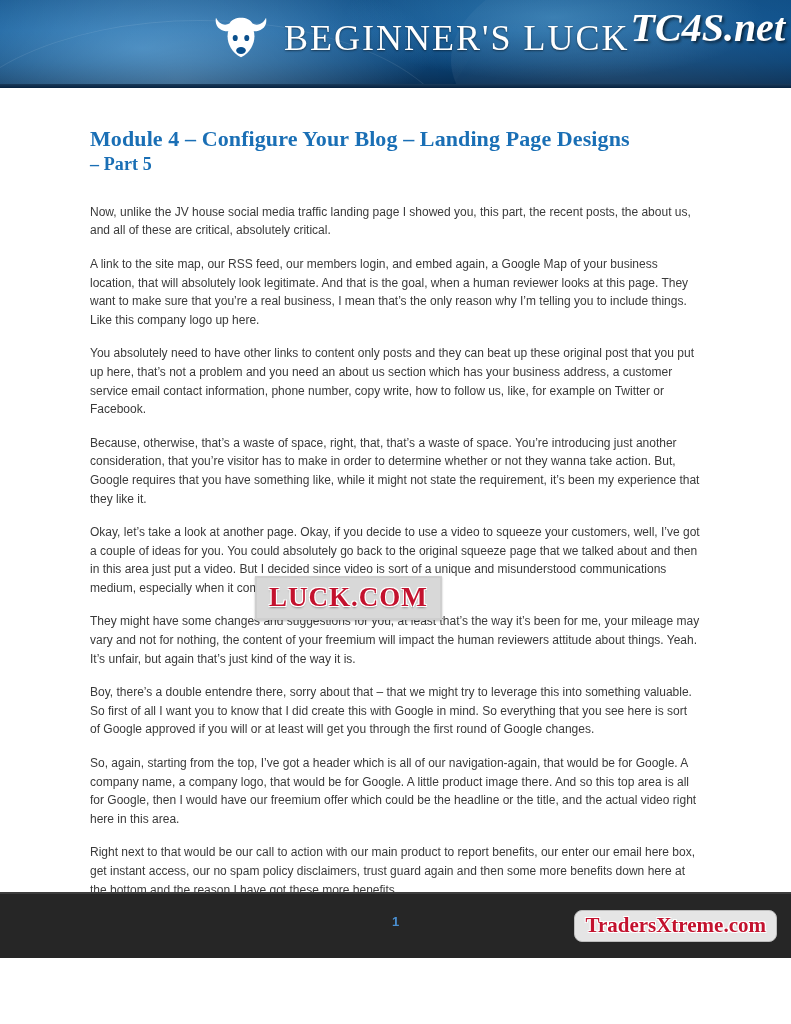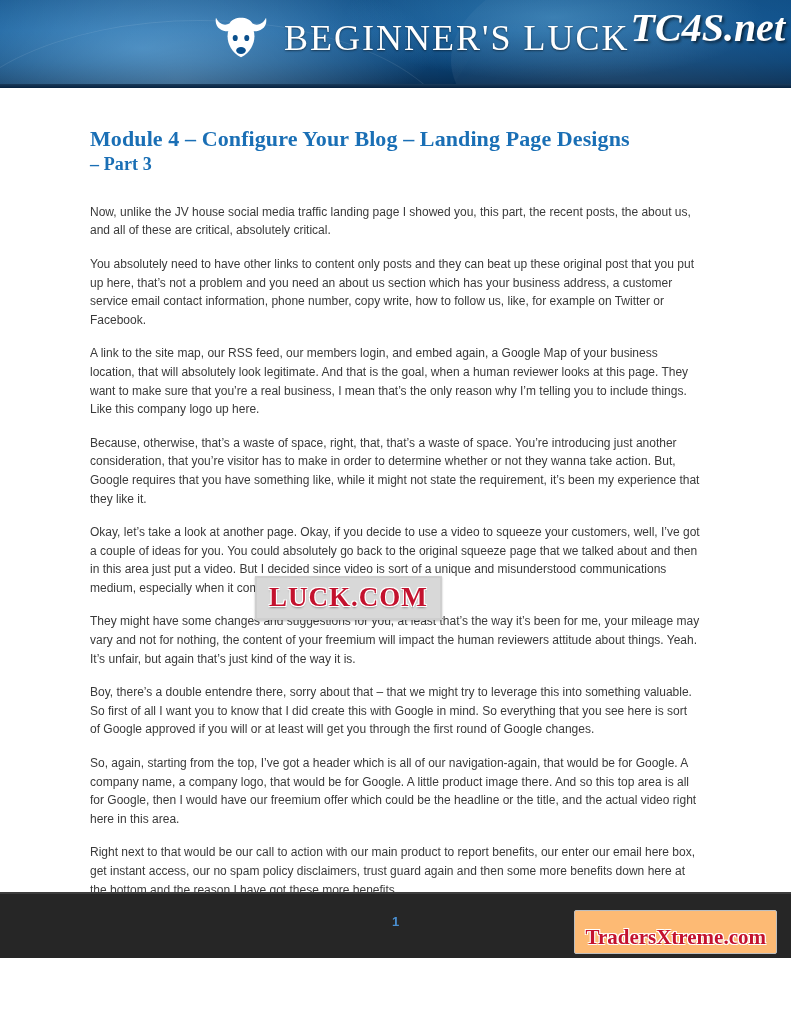--- a/index.html
+++ b/index.html
@@ -176,24 +176,24 @@
     text-align: center;
     font-family: "Liberation Sans", sans-serif;
     font-size: 13px;
     font-weight: bold;
     color: #4a8fd0;
   }
   .footer-brand {
     position: absolute;
     right: 14px;
     top: 18px;
-    padding: 14px 10px 3px 10px;
-    background: #fdba74;
+    padding: 2px 10px 3px 10px;
+    background: #e5e5e5;
     border: 1px solid #bdbdbd;
-    border-radius: 2px;
+    border-radius: 8px;
     font-family: "Liberation Serif", serif;
     font-size: 21px;
     font-weight: bold;
     color: #c3122e;
     text-shadow:
       -1px -1px 0 #ffffff,
        1px -1px 0 #ffffff,
       -1px  1px 0 #ffffff,
        1px  1px 0 #ffffff;
     white-space: nowrap;
@@ -222,27 +222,27 @@
 
   <div class="site-tag">TC4S.net</div>
   <div class="banner-underline"></div>
 </div>
 
 <div class="page">
   <div class="content">
 
     <h1 class="doc-title">
       <span>Module 4 – Configure Your Blog – Landing Page Designs</span>
-      <span class="doc-subtitle">– Part 3</span>
+      <span class="doc-subtitle">– Part 5</span>
     </h1>
 
     <div class="body-text">
       <p class="para">Now, unlike the JV house social media traffic landing page I showed you, this part, the recent posts, the about us, and all of these are critical, absolutely critical.</p>
+      <p class="para">A link to the site map, our RSS feed, our members login, and embed again, a Google Map of your business location, that will absolutely look legitimate. And that is the goal, when a human reviewer looks at this page. They want to make sure that you’re a real business, I mean that’s the only reason why I’m telling you to include things. Like this company logo up here.</p>
       <p class="para">You absolutely need to have other links to content only posts and they can beat up these original post that you put up here, that’s not a problem and you need an about us section which has your business address, a customer service email contact information, phone number, copy write, how to follow us, like, for example on Twitter or Facebook.</p>
-      <p class="para">A link to the site map, our RSS feed, our members login, and embed again, a Google Map of your business location, that will absolutely look legitimate. And that is the goal, when a human reviewer looks at this page. They want to make sure that you’re a real business, I mean that’s the only reason why I’m telling you to include things. Like this company logo up here.</p>
       <p class="para">Because, otherwise, that’s a waste of space, right, that, that’s a waste of space. You’re introducing just another consideration, that you’re visitor has to make in order to determine whether or not they wanna take action. But, Google requires that you have something like, while it might not state the requirement, it’s been my experience that they like it.</p>
       <p class="para">Okay, let’s take a look at another page. Okay, if you decide to use a video to squeeze your customers, well, I’ve got a couple of ideas for you. You could absolutely go back to the original squeeze page that we talked about and then in this area just put a video. But I decided since video is sort of a unique and misunderstood communications medium, especially when it comes to squeezing people.</p>
       <p class="para">They might have some changes and suggestions for you, at least that’s the way it’s been for me, your mileage may vary and not for nothing, the content of your freemium will impact the human reviewers attitude about things. Yeah. It’s unfair, but again that’s just kind of the way it is.</p>
       <p class="para">Boy, there’s a double entendre there, sorry about that – that we might try to leverage this into something valuable. So first of all I want you to know that I did create this with Google in mind. So everything that you see here is sort of Google approved if you will or at least will get you through the first round of Google changes.</p>
       <p class="para">So, again, starting from the top, I’ve got a header which is all of our navigation-again, that would be for Google. A company name, a company logo, that would be for Google. A little product image there. And so this top area is all for Google, then I would have our freemium offer which could be the headline or the title, and the actual video right here in this area.</p>
       <p class="para">Right next to that would be our call to action with our main product to report benefits, our enter our email here box, get instant access, our no spam policy disclaimers, trust guard again and then some more benefits down here at the bottom and the reason I have got these more benefits</p>
     </div>
   </div>
 
   <div class="watermark">LUCK.COM</div>

